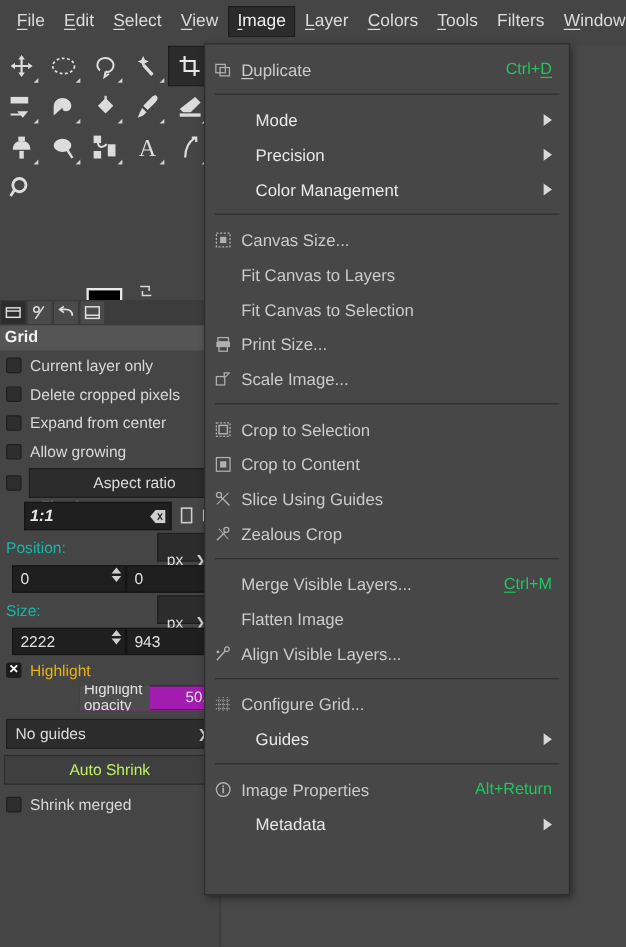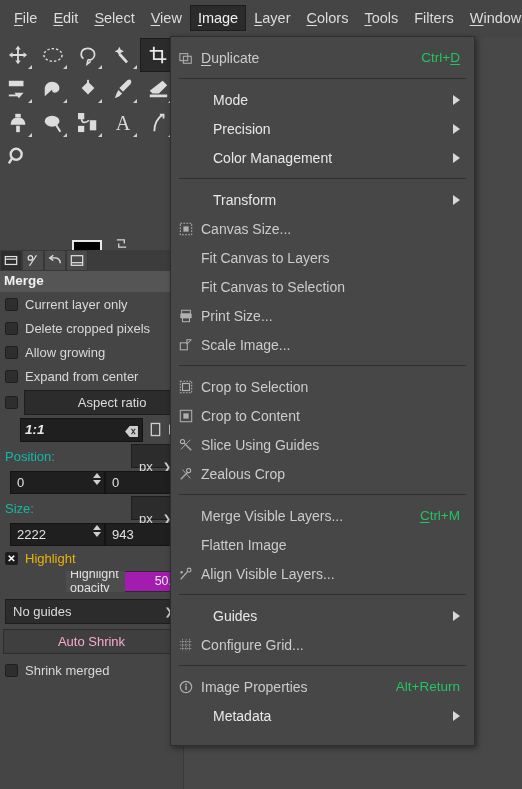--- a/index.html
+++ b/index.html
@@ -137,21 +137,21 @@
   .combo {
     margin:6px 5px 0 5px; background:#2c2c2c; box-shadow:inset 0 0 0 1px #1e1e1e;
     height:25px; display:flex;align-items:center;padding:0 5px 0 8px;
   }
   .combo .t{font-size:13px;color:#dcdcdc;flex:1;}
   .combo .cv{font-size:10px;color:#cfcfcf;}
   .btnwide {
     margin:5px 3px 0 3px; background:#3f3f3f; box-shadow:inset 0 0 0 1px #2c2c2c;
     height:25px; display:flex;align-items:center;justify-content:center;
   }
-  .btnwide span{font-size:13px;color:#f9a8d4;}
+  .btnwide span{font-size:13px;color:#bef264;}
 
   
   .popup {
     position:absolute; left:170px; top:36px; width:305px; height:710px;
     background:#474747; border:1px solid #2e2e2e;
     box-shadow:2px 2px 6px rgba(0,0,0,.45);
     padding:6px 0 6px 0;
   }
   .mrow {
     display:flex; align-items:center; height:29px; padding:0 14px 0 8px; position:relative;
@@ -347,39 +347,39 @@
       </div>
       <div class="dtab">
         <svg width="14" height="13" viewBox="0 0 16 14" fill="none" stroke="#e0e0e0" stroke-width="1.4">
             <rect x="1.5" y="1.5" width="13" height="11"></rect>
             <path d="M1.5 9.5h13"></path>
           </svg>
       </div>
       <div class="dockfill"></div>
     </div>
 
-    <div class="opt-title">Merge</div>
+    <div class="opt-title">Grid</div>
 
     <div class="body">
 
       <div class="crow">
         <div class="cb"></div>
         <div class="clab">Current layer only</div>
       </div>
       <div class="crow">
         <div class="cb"></div>
         <div class="clab">Delete cropped pixels</div>
       </div>
       <div class="crow">
         <div class="cb"></div>
-        <div class="clab">Allow growing</div>
+        <div class="clab">Expand from center</div>
       </div>
       <div class="crow">
         <div class="cb"></div>
-        <div class="clab">Expand from center</div>
+        <div class="clab">Allow growing</div>
       </div>
 
       <div class="fixedrow">
         <div class="cb"></div>
         <div class="seg">
           <div class="fx">Fixed</div>
           <div class="ar">Aspect ratio</div>
           <div class="cv">❯</div>
         </div>
       </div>
@@ -497,24 +497,20 @@
       </div>
       <div class="mrow bright indent">
         <div class="mlabel">Precision</div>
         <div class="arrow"></div>
       </div>
       <div class="mrow bright indent">
         <div class="mlabel">Color Management</div>
         <div class="arrow"></div>
       </div>
       <div class="msep"></div>
-      <div class="mrow bright indent">
-        <div class="mlabel">Transform</div>
-        <div class="arrow"></div>
-      </div>
       <div class="mrow">
         <div class="gicon">
           <svg width="14" height="14" viewBox="0 0 16 16">
             <rect x="1.5" y="1.5" width="13" height="13" fill="none" stroke="#b0b0b0" stroke-width="1.2" stroke-dasharray="2 1.5"></rect>
             <rect x="5" y="5" width="6" height="6" fill="#b0b0b0"></rect>
           </svg>
         </div>
         <div class="mlabel">Canvas Size...</div>
       </div>
       <div class="mrow indent">
@@ -594,34 +590,34 @@
         <div class="gicon">
           <svg width="14" height="14" viewBox="0 0 16 16">
             <circle cx="11.5" cy="3.5" r="2.2" fill="none" stroke="#b0b0b0" stroke-width="1.2"></circle>
             <path d="M2 14L10 5" stroke="#b0b0b0" stroke-width="1.4"></path>
             <circle cx="3" cy="6" r="1.4" fill="#b0b0b0"></circle>
           </svg>
         </div>
         <div class="mlabel">Align Visible Layers...</div>
       </div>
       <div class="msep"></div>
+      <div class="mrow">
+        <div class="gicon">
+          <svg width="14" height="14" viewBox="0 0 16 16">
+            <g fill="none" stroke="#b0b0b0" stroke-width="1" stroke-dasharray="1 1">
+              <path d="M1 4h14M1 8h14M1 12h14M4 1v14M8 1v14M12 1v14"></path>
+            </g>
+          </svg>
+        </div>
+        <div class="mlabel">Configure Grid...</div>
+      </div>
       <div class="mrow bright indent">
         <div class="mlabel">Guides</div>
         <div class="arrow"></div>
       </div>
-      <div class="mrow">
-        <div class="gicon">
-          <svg width="14" height="14" viewBox="0 0 16 16">
-            <g fill="none" stroke="#b0b0b0" stroke-width="1" stroke-dasharray="1 1">
-              <path d="M1 4h14M1 8h14M1 12h14M4 1v14M8 1v14M12 1v14"></path>
-            </g>
-          </svg>
-        </div>
-        <div class="mlabel">Configure Grid...</div>
-      </div>
       <div class="msep"></div>
       <div class="mrow">
         <div class="gicon">
           <svg width="14" height="14" viewBox="0 0 16 16">
             <circle cx="8" cy="8" r="6.5" fill="none" stroke="#b0b0b0" stroke-width="1.3"></circle>
             <rect x="7.2" y="6.5" width="1.6" height="5" fill="#b0b0b0"></rect>
             <rect x="7.2" y="4" width="1.6" height="1.8" fill="#b0b0b0"></rect>
           </svg>
         </div>
         <div class="mlabel">Image Properties</div>

